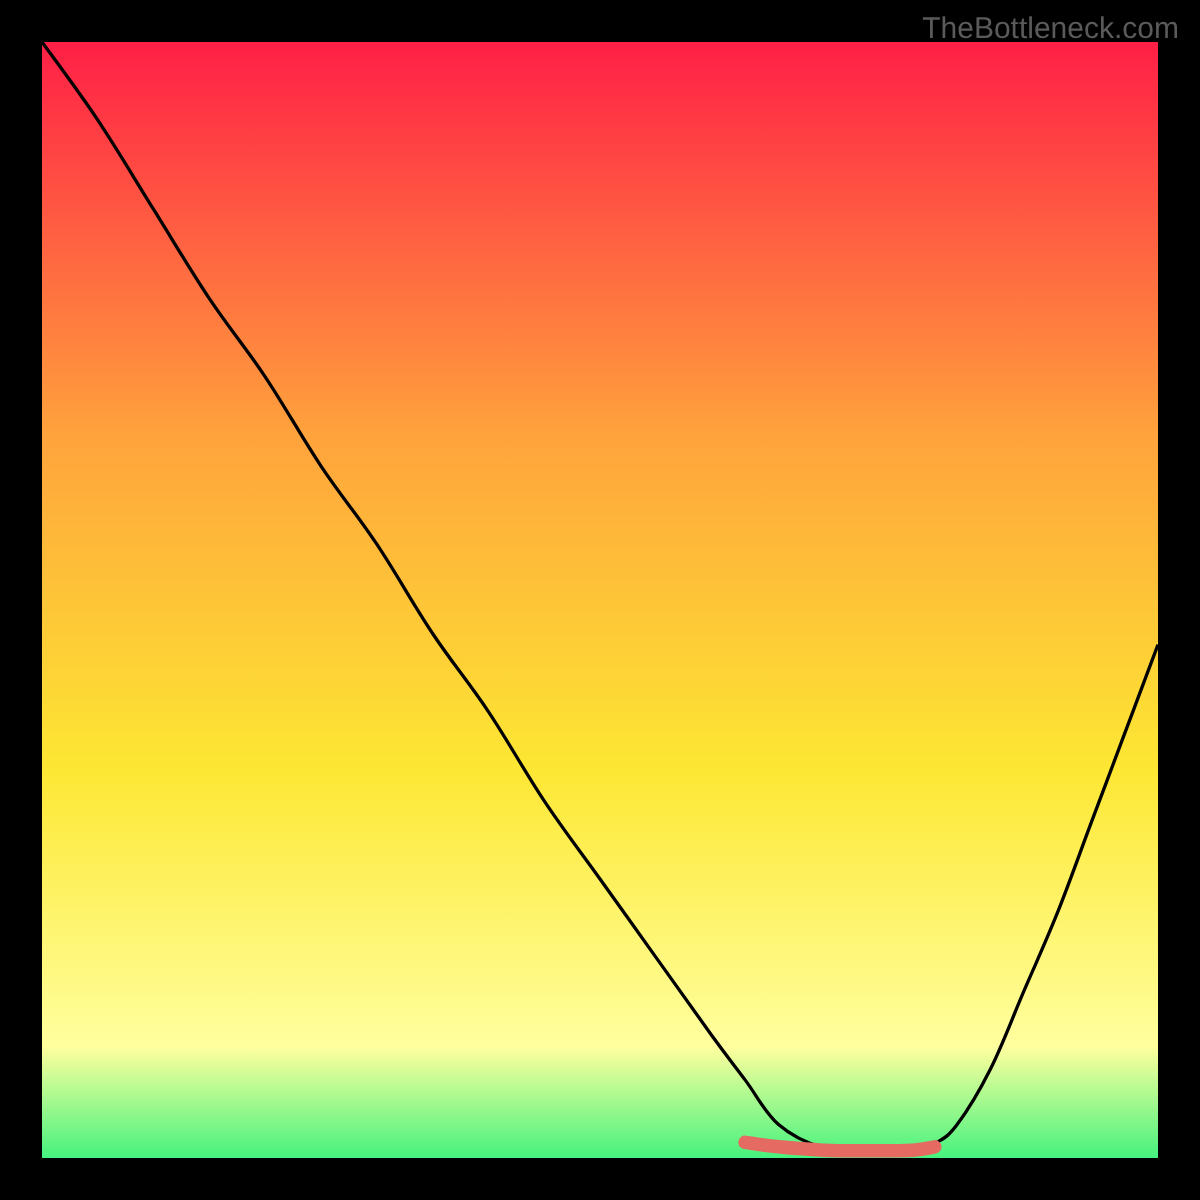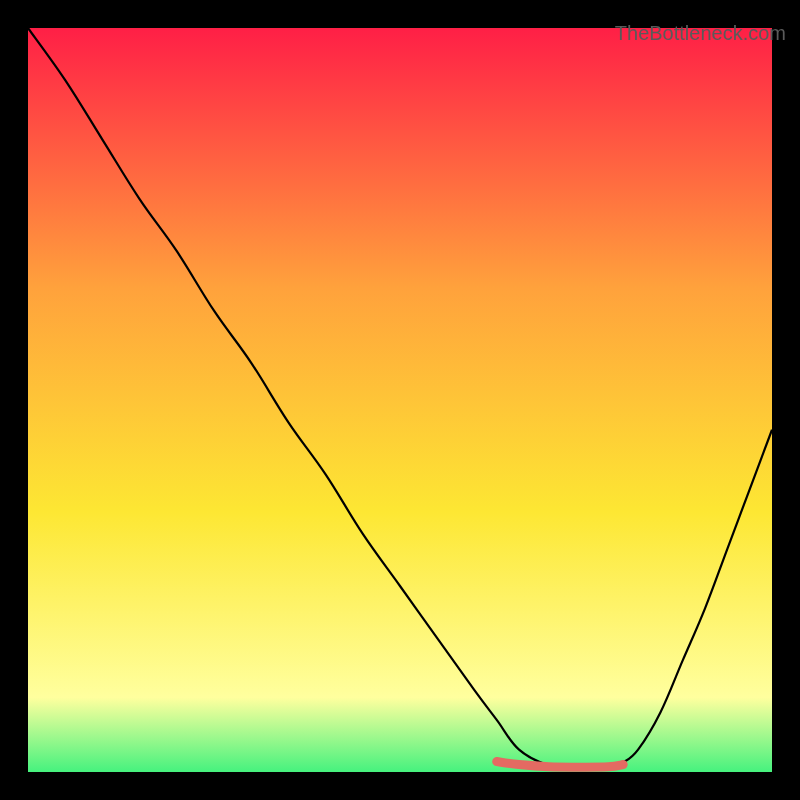--- a/index.html
+++ b/index.html
@@ -6,21 +6,21 @@
     margin: 0;
     padding: 0;
     width: 800px;
     height: 800px;
     background: #000;
     position: relative;
     font-family: Arial, sans-serif;
   }
   .watermark {
     position: absolute;
-    top: 22px;
+    top: 8px;
     right: 14px;
     color: #5a5a5a;
     font-size: 20px;
     font-weight: 500;
     z-index: 10;
   }
   .chart-wrap {
     position: absolute;
     left: 28px;
     top: 28px;

